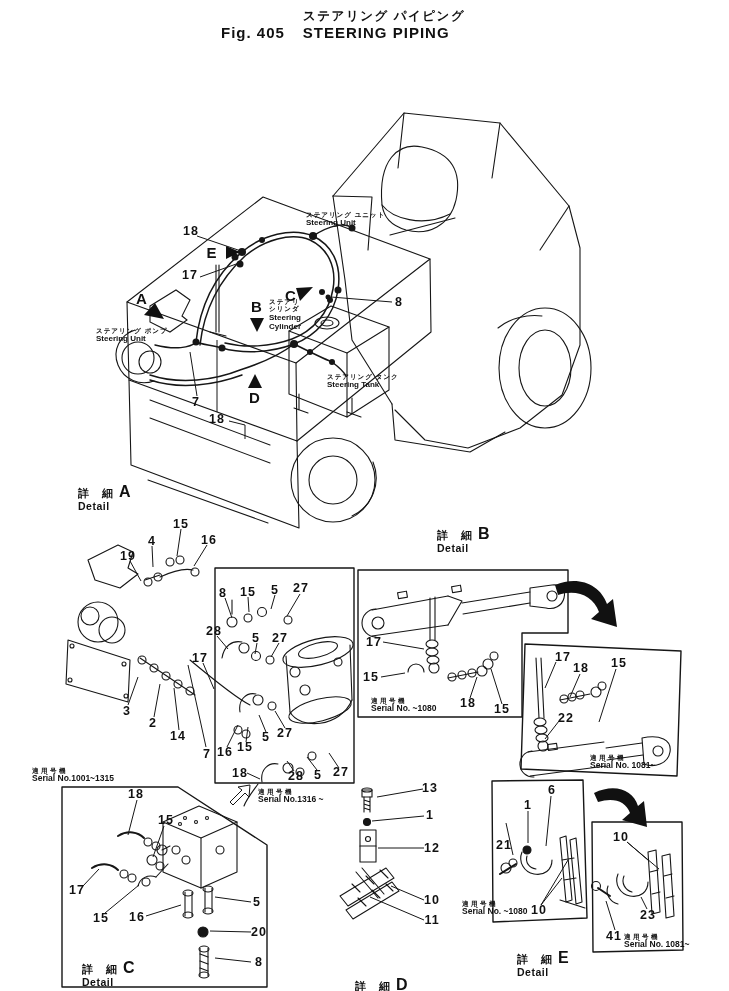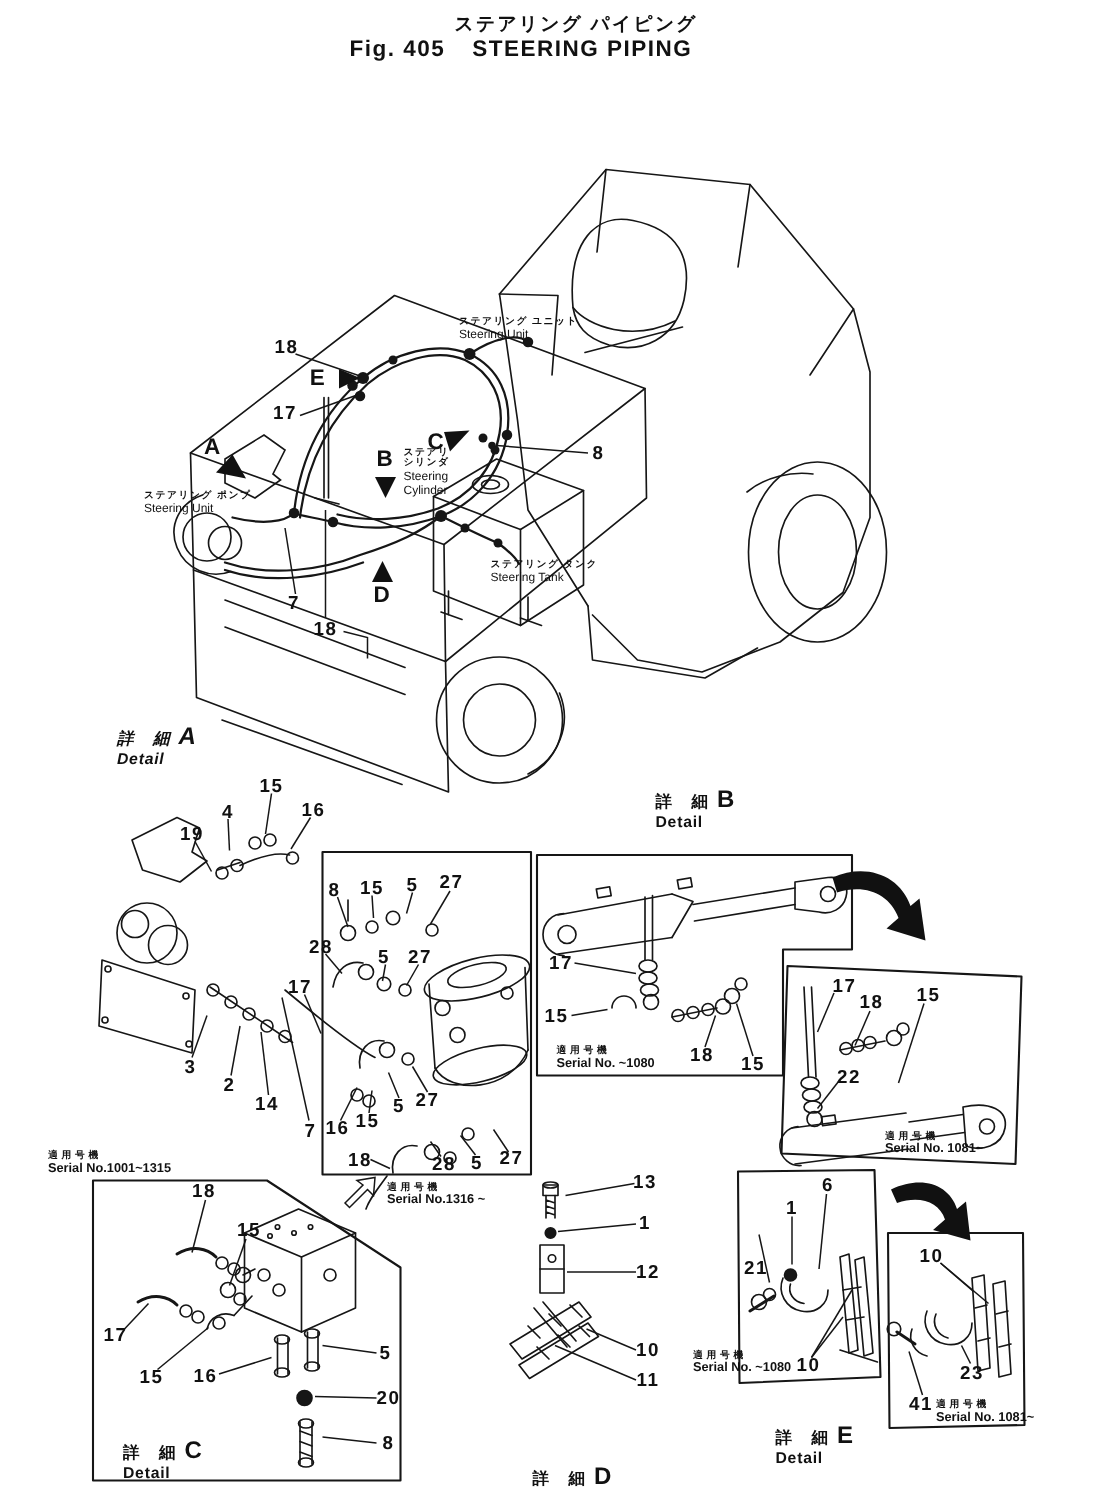--- a/index.html
+++ b/index.html
@@ -2,25 +2,25 @@
 <html><head>
 <meta charset="utf-8">
 <style>
   html,body{margin:0;padding:0;background:#fff;}
   #stage{position:relative;width:729px;height:991px;background:#fff;overflow:hidden;
          font-family:"Liberation Sans",sans-serif;color:#111;}
   #art{position:absolute;left:0;top:0;}
   .title-jp{position:absolute;left:303px;top:8px;font-size:12.5px;font-weight:900;
             letter-spacing:1.5px;white-space:nowrap;}
   .title-fig{position:absolute;left:221px;top:24px;font-size:15px;font-weight:900;
-             letter-spacing:1px;white-space:nowrap;margin-left:12px;}
+             letter-spacing:1px;white-space:nowrap;}
   .title-fig .fig-no{margin-right:18px;}
   .mlabel{position:absolute;line-height:1.15;white-space:nowrap;}
   .mlabel .jp{font-size:6.5px;font-weight:bold;letter-spacing:1px;display:block;}
-  .mlabel .en{font-size:8px;font-weight:normal;display:block;}
+  .mlabel .en{font-size:8px;font-weight:bold;display:block;}
   .serial{position:absolute;line-height:1.15;white-space:nowrap;}
   .serial .jp{font-size:6.5px;font-weight:bold;letter-spacing:2.5px;display:block;}
   .serial .en{font-size:8.5px;font-weight:bold;display:block;}
   .dheader{position:absolute;line-height:1.05;white-space:nowrap;}
   .dh-kanji{font-size:11px;font-weight:900;letter-spacing:5px;}
   .dh-letter{font-size:16px;font-weight:900;margin-left:1px;}
   .dh-en{font-size:10.5px;font-weight:bold;letter-spacing:.5px;}
   .callout{position:absolute;transform:translate(-50%,-50%);font-size:12.5px;font-weight:bold;
            letter-spacing:1px;white-space:nowrap;color:#111;}
   .callout.letter{font-size:15px;font-weight:900;}
@@ -416,21 +416,21 @@
 </div>
 <div class="serial" style="left:462px;top:900px;">
   <span class="jp">適用号機</span>
   <span class="en">Serial No. ~1080</span>
 </div>
 <div class="serial" style="left:624px;top:933px;">
   <span class="jp">適用号機</span>
   <span class="en">Serial No. 1081~</span>
 </div>
 
-<div class="dheader" style="left:78px;top:484px;font-style:italic;">
+<div class="dheader" style="left:78px;top:484px;">
   <div><span class="dh-kanji">詳 細</span><span class="dh-letter">A</span></div>
   <div class="dh-en">Detail</div>
 </div>
 <div class="dheader" style="left:437px;top:526px;">
   <div><span class="dh-kanji">詳 細</span><span class="dh-letter">B</span></div>
   <div class="dh-en">Detail</div>
 </div>
 <div class="dheader" style="left:82px;top:960px;">
   <div><span class="dh-kanji">詳 細</span><span class="dh-letter">C</span></div>
   <div class="dh-en">Detail</div>

